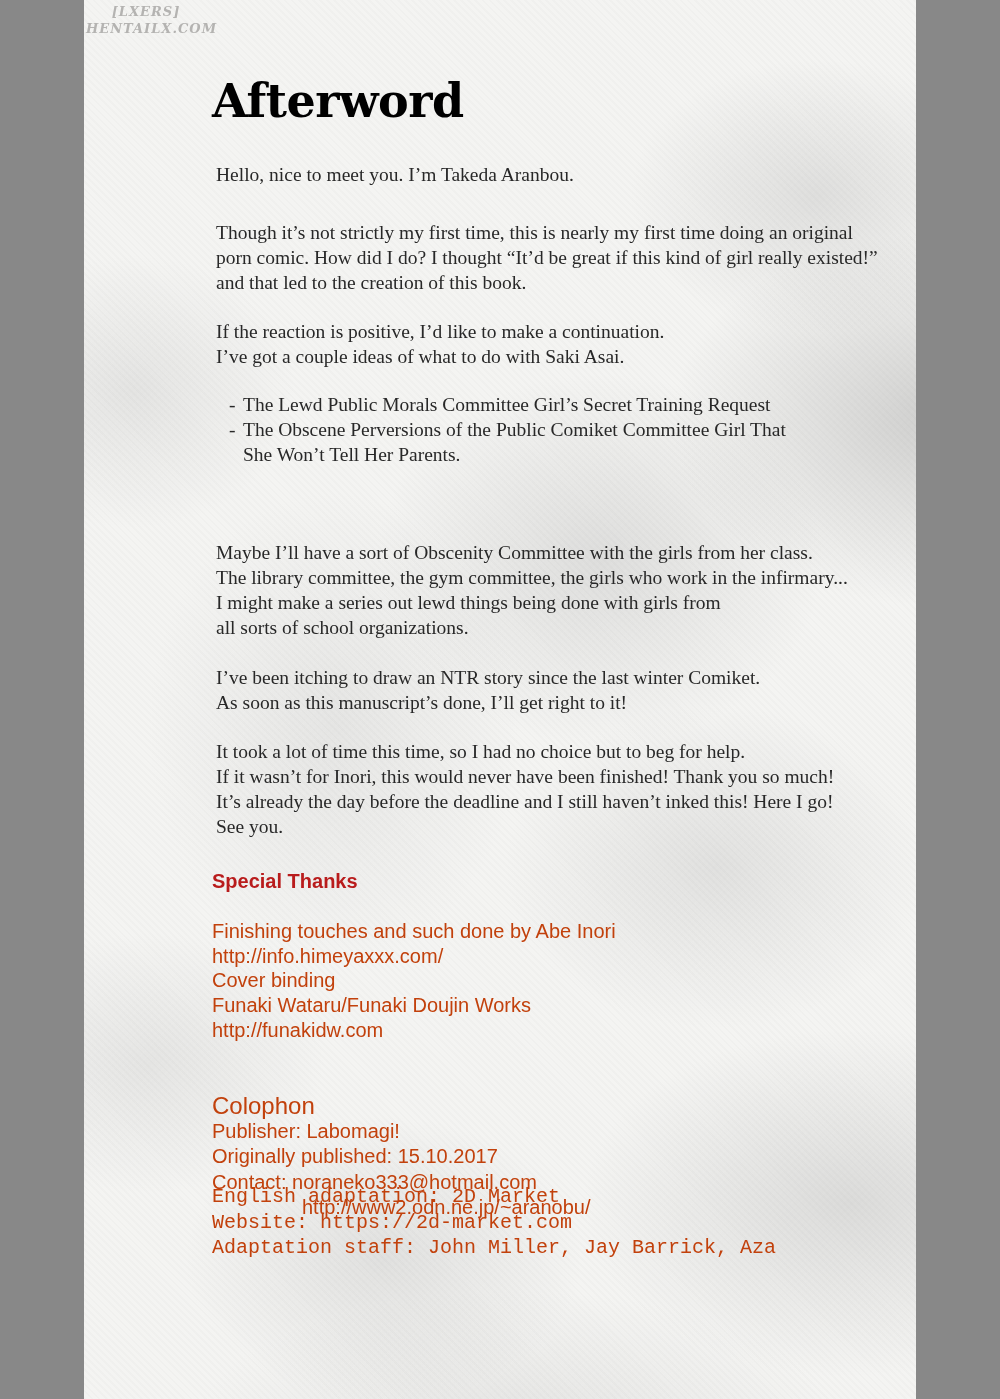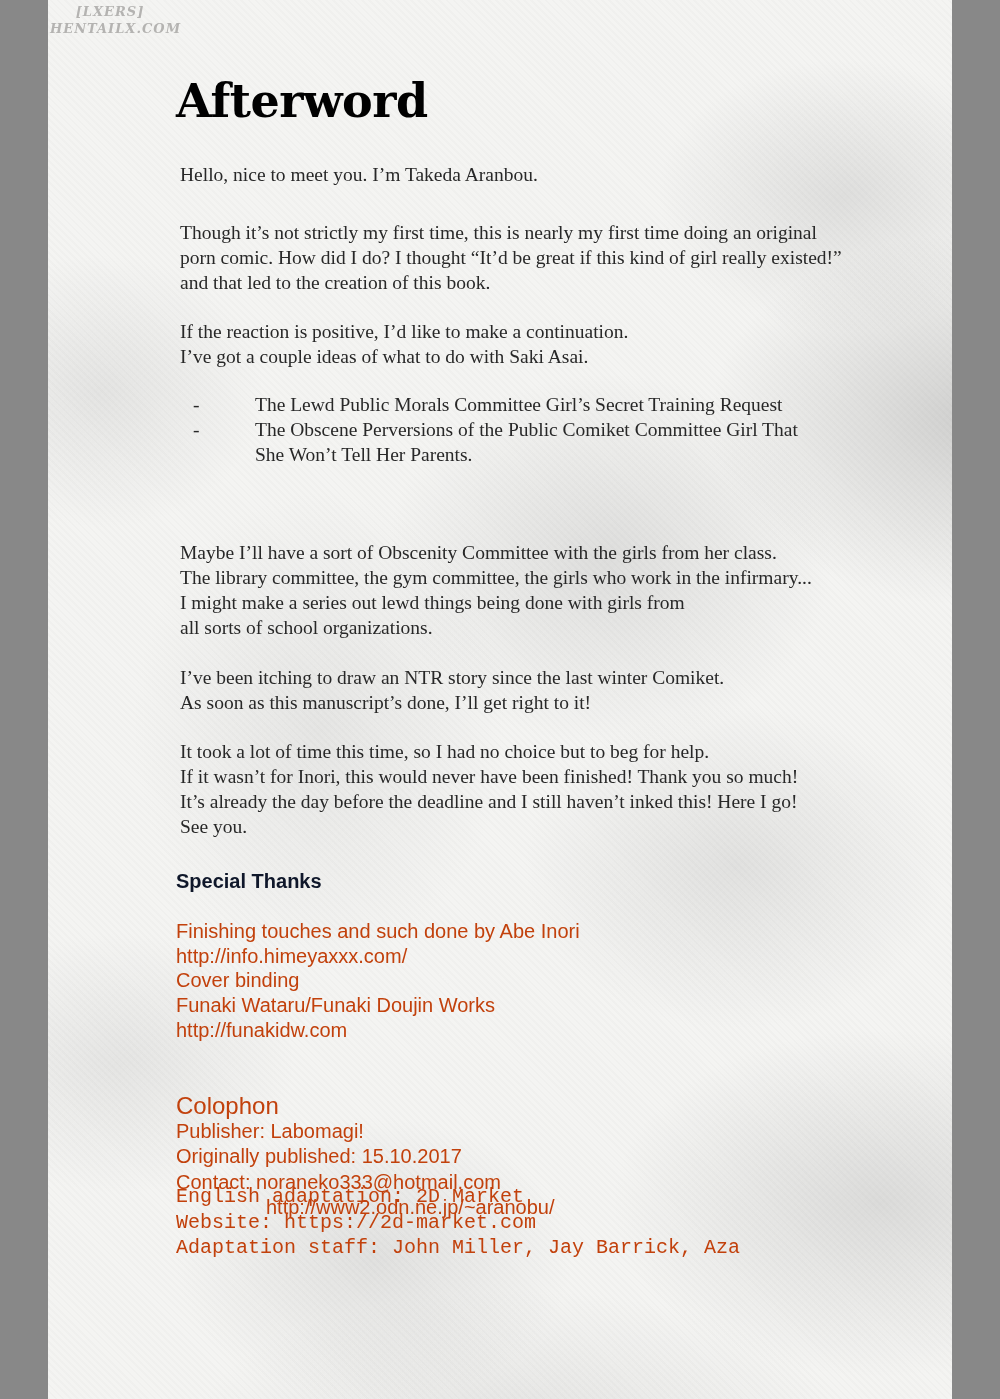--- a/index.html
+++ b/index.html
@@ -1,18 +1,18 @@
 <!DOCTYPE html>
 <html><head>
 <meta charset="utf-8">
 <style>
   html,body{margin:0;padding:0;background:#888;}
   .page{
     position:relative;
-    width:904px;height:1399px;
+    width:832px;height:1399px;
     margin:0 auto;
     background:#f4f4f2;
     overflow:hidden;
     font-family:"Liberation Serif", serif;
     color:#262626;
   }
   
   .page::before{
     content:"";position:absolute;inset:0;pointer-events:none;
     background:
@@ -52,29 +52,29 @@
     white-space:pre-line;
     font-size:19.5px;line-height:25px;
     color:#282828;
   }
   .ideas{position:absolute;left:145px;top:392px;width:820px;z-index:2;}
   .idea{
     display:flex;
     font-size:19.5px;line-height:25px;color:#282828;
   }
   .idea .dash{flex:none;width:14px;}
-  .idea .idea-text{white-space:pre-line;margin-left:48px;}
+  .idea .idea-text{white-space:pre-line;}
   .sans{
     font-family:"Liberation Sans", sans-serif;
     color:#c2410c;
   }
   .st-heading{
     position:absolute;left:128px;top:869px;margin:0;z-index:2;
     font-family:"Liberation Sans", sans-serif;
-    font-weight:bold;font-size:20px;line-height:24px;color:#0f172a;
+    font-weight:bold;font-size:20px;line-height:24px;color:#b91c1c;
   }
   .st-lines{
     position:absolute;left:128px;top:919px;width:840px;z-index:2;
     white-space:pre-line;font-size:20px;line-height:24.7px;
   }
   .colophon-heading{
     position:absolute;left:128px;top:1093px;margin:0;z-index:2;
     font-weight:normal;font-size:24px;line-height:25px;
   }
   .colophon-lines{

